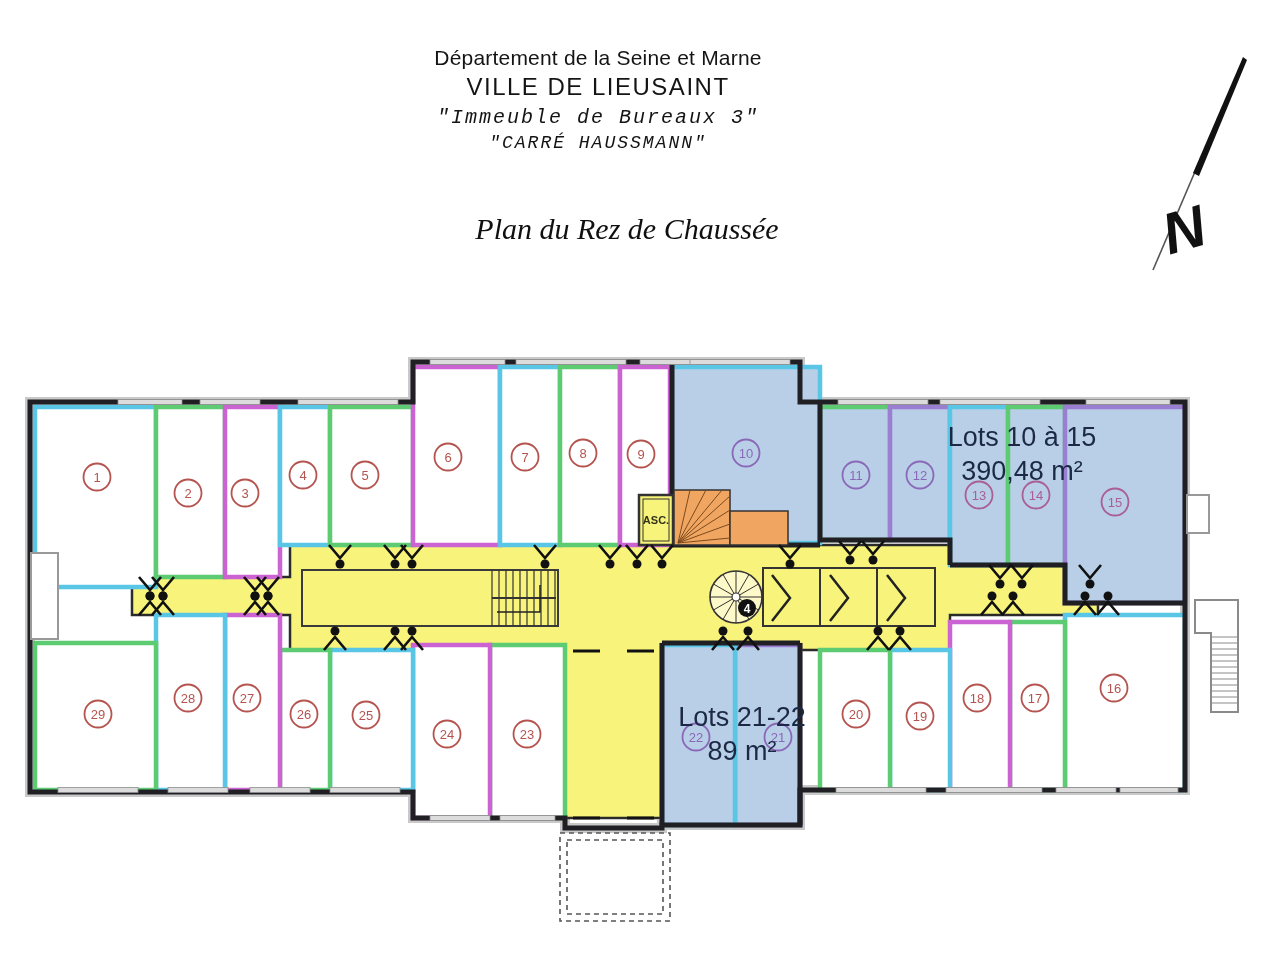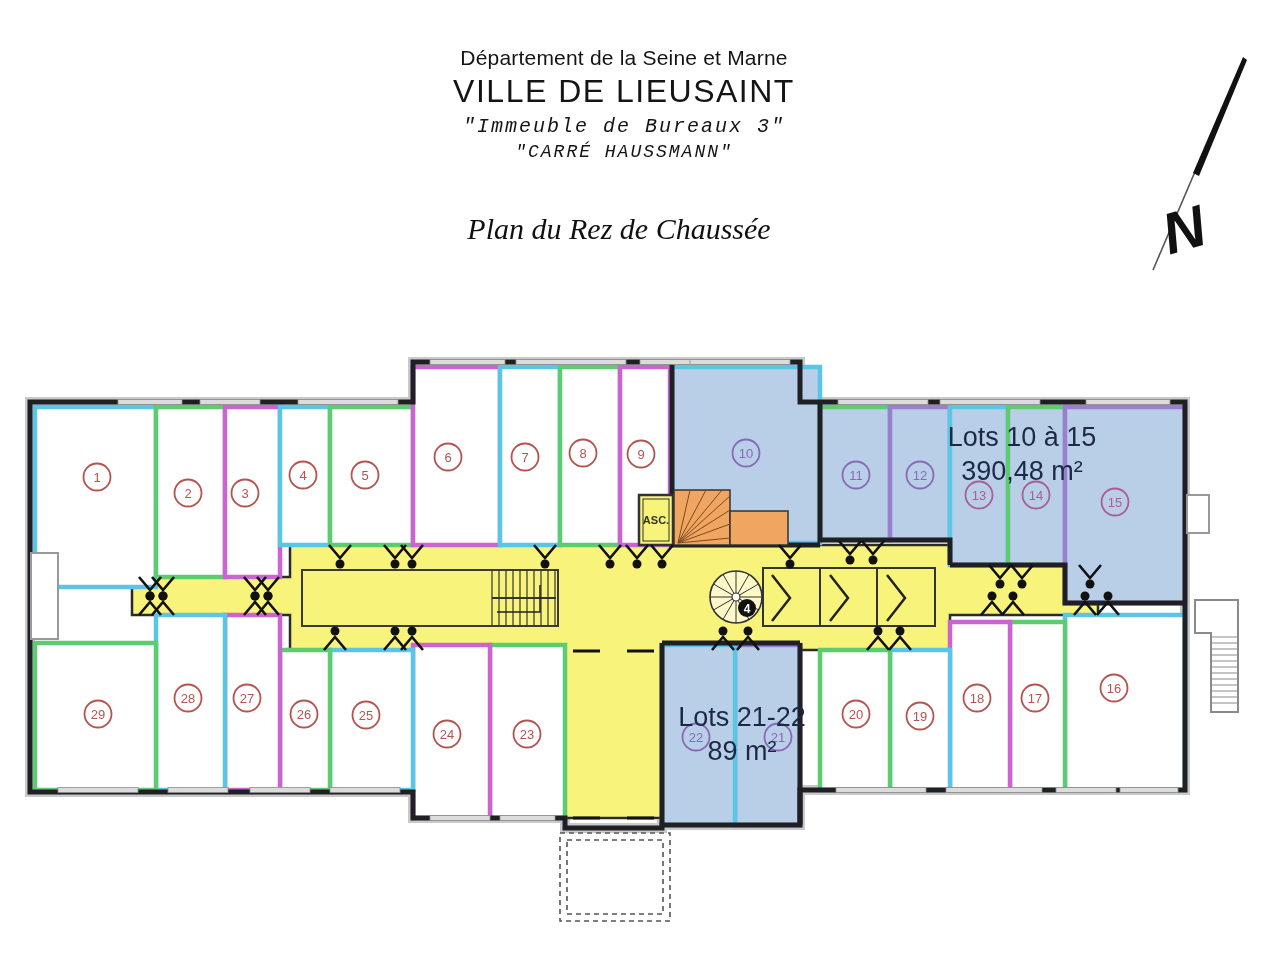--- a/index.html
+++ b/index.html
@@ -1,24 +1,24 @@
 <!DOCTYPE html>
 <html><head>
 <meta charset="utf-8">
 <style>
   html,body{margin:0;padding:0;background:#ffffff;}
   body{width:1280px;height:960px;position:relative;overflow:hidden;
        font-family:"Liberation Sans",sans-serif;}
-  .header{position:absolute;left:259px;top:46px;width:730px;text-align:center;color:#141414;}
+  .header{position:absolute;left:233px;top:46px;width:730px;text-align:center;color:#141414;}
   .h-line1{font-size:21px;letter-spacing:.2px;}
-  .h-line2{font-size:32px;letter-spacing:1.5px;font-weight:500;margin-top:3px;}
+  .h-line2{font-size:24px;letter-spacing:1.5px;font-weight:500;margin-top:3px;}
   .h-line3{font-size:21px;font-style:italic;font-weight:500;letter-spacing:1px;margin-top:4px;}
   .h-line4{font-family:"Liberation Mono",monospace;font-style:italic;font-size:20px;letter-spacing:2px;margin-top:5px;}
   .h-line5{font-family:"Liberation Mono",monospace;font-style:italic;font-size:18px;letter-spacing:2px;margin-top:4px;}
-  .plan-title{position:absolute;left:254px;top:212px;width:730px;text-align:center;
+  .plan-title{position:absolute;left:262px;top:212px;width:730px;text-align:center;
       font-family:"Liberation Serif",serif;font-style:italic;font-size:30px;color:#101010;}
   svg{position:absolute;left:0;top:0;}
   svg text{font-family:"Liberation Sans",sans-serif;}
   .lots-label{font-size:27px;font-weight:500;fill:#1b2945;}
   .asc-label{font-size:11px;font-weight:700;fill:#33331a;}
 </style>
 </head>
 <body>
 
 <div class="header">

